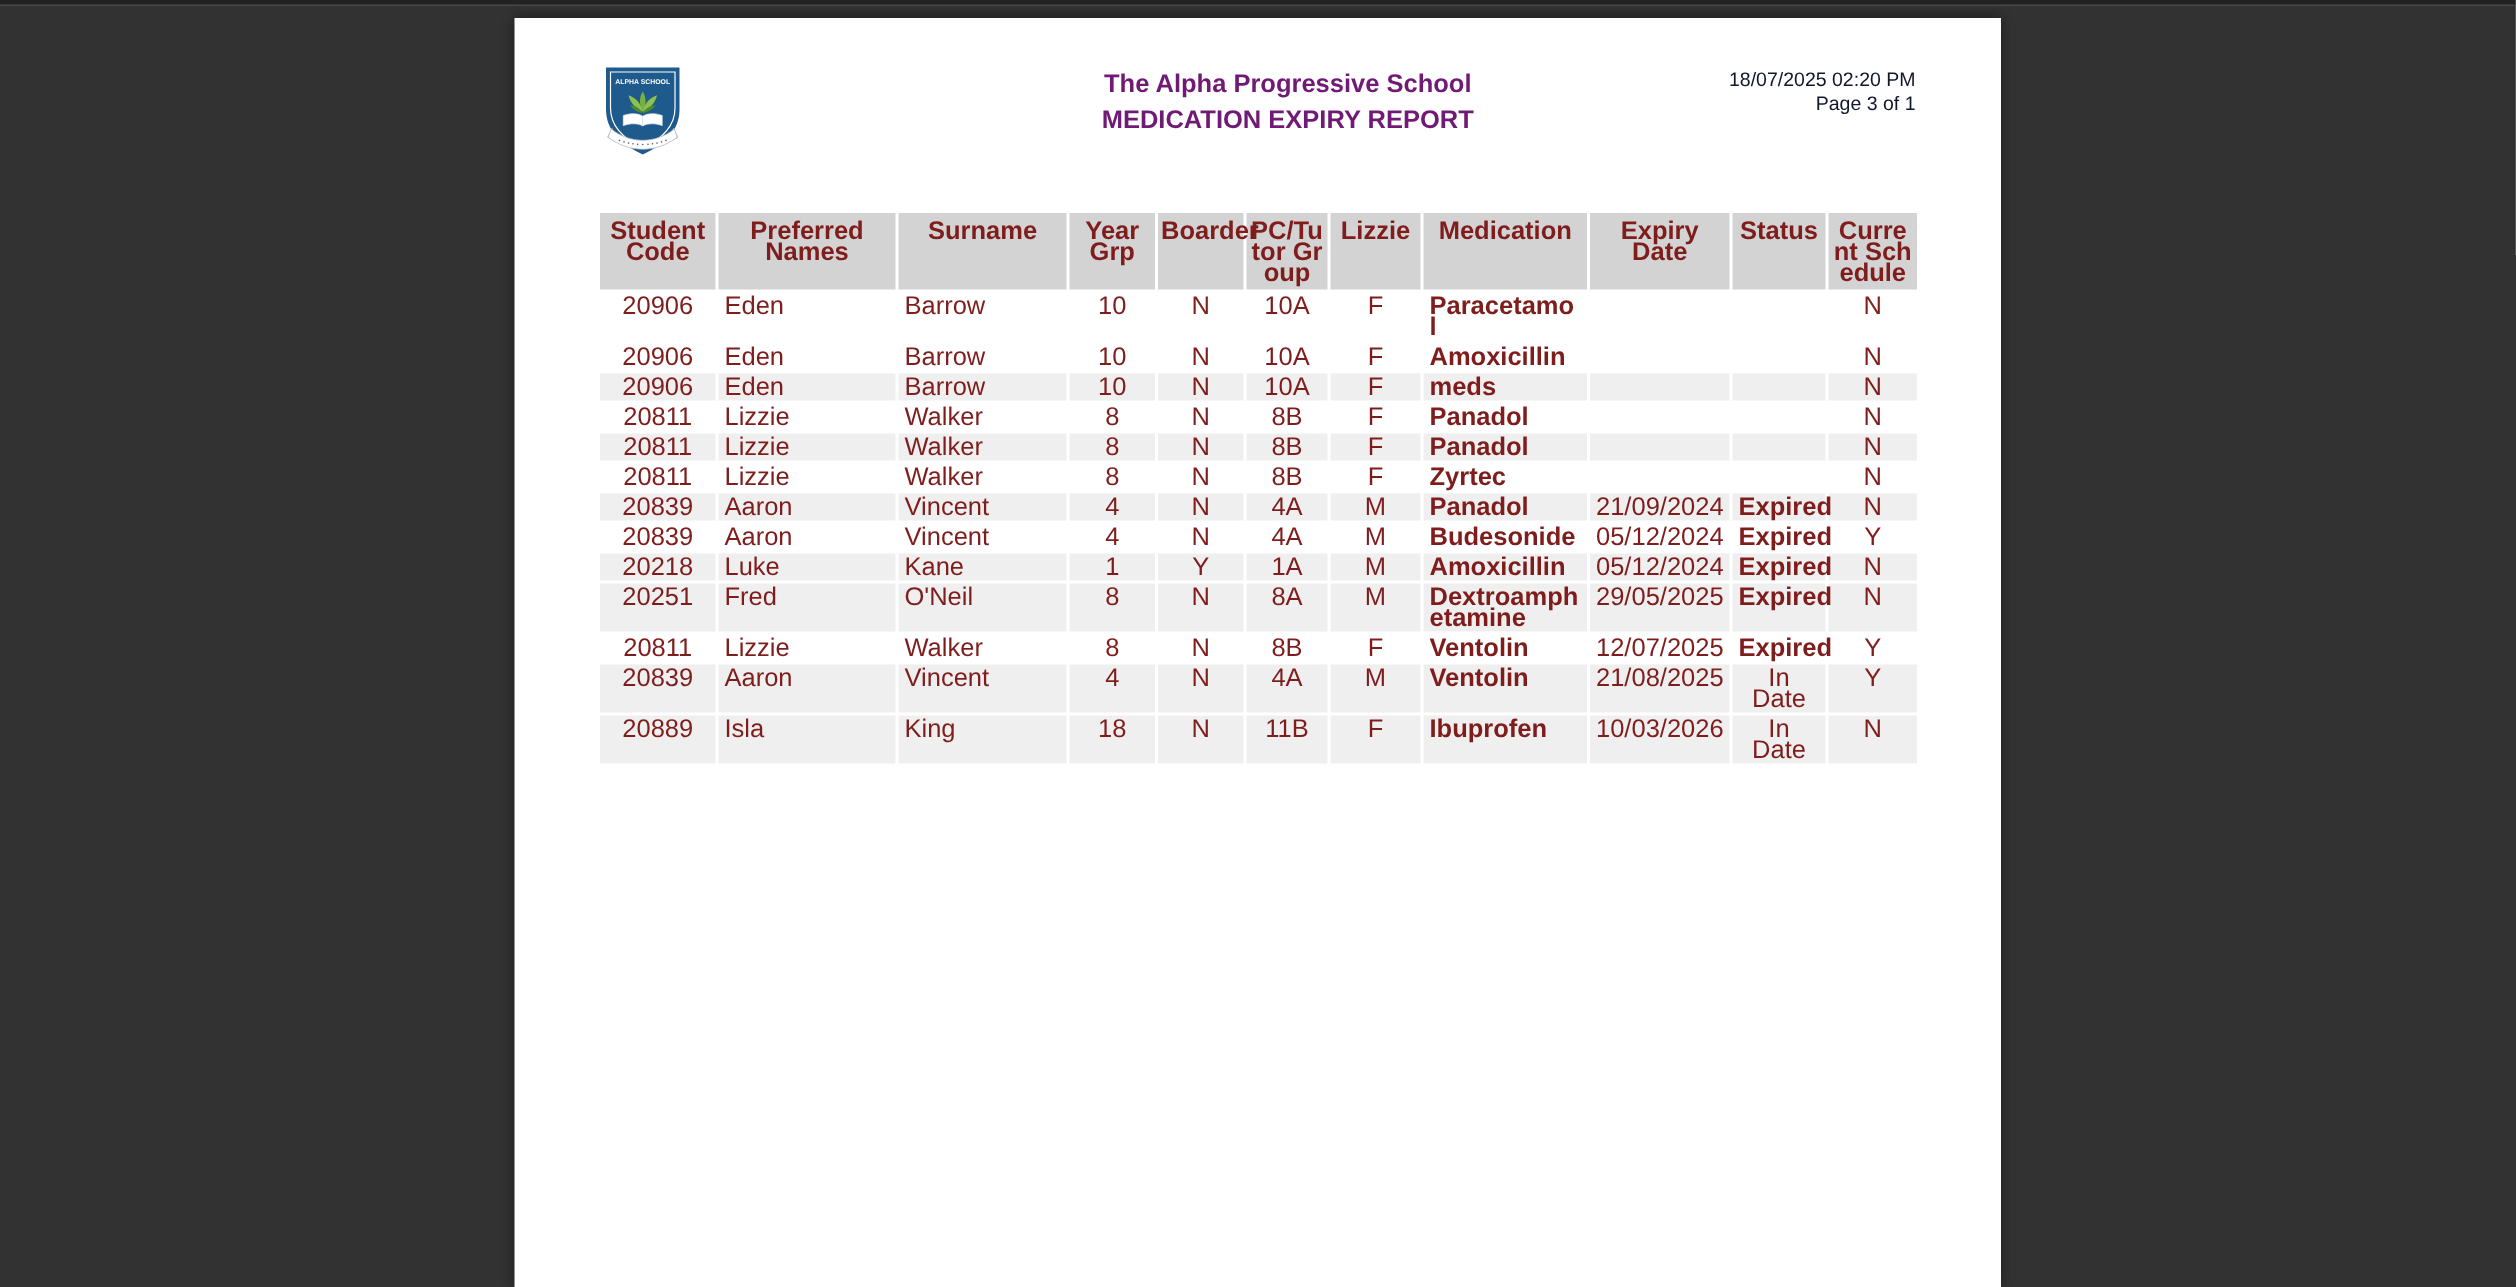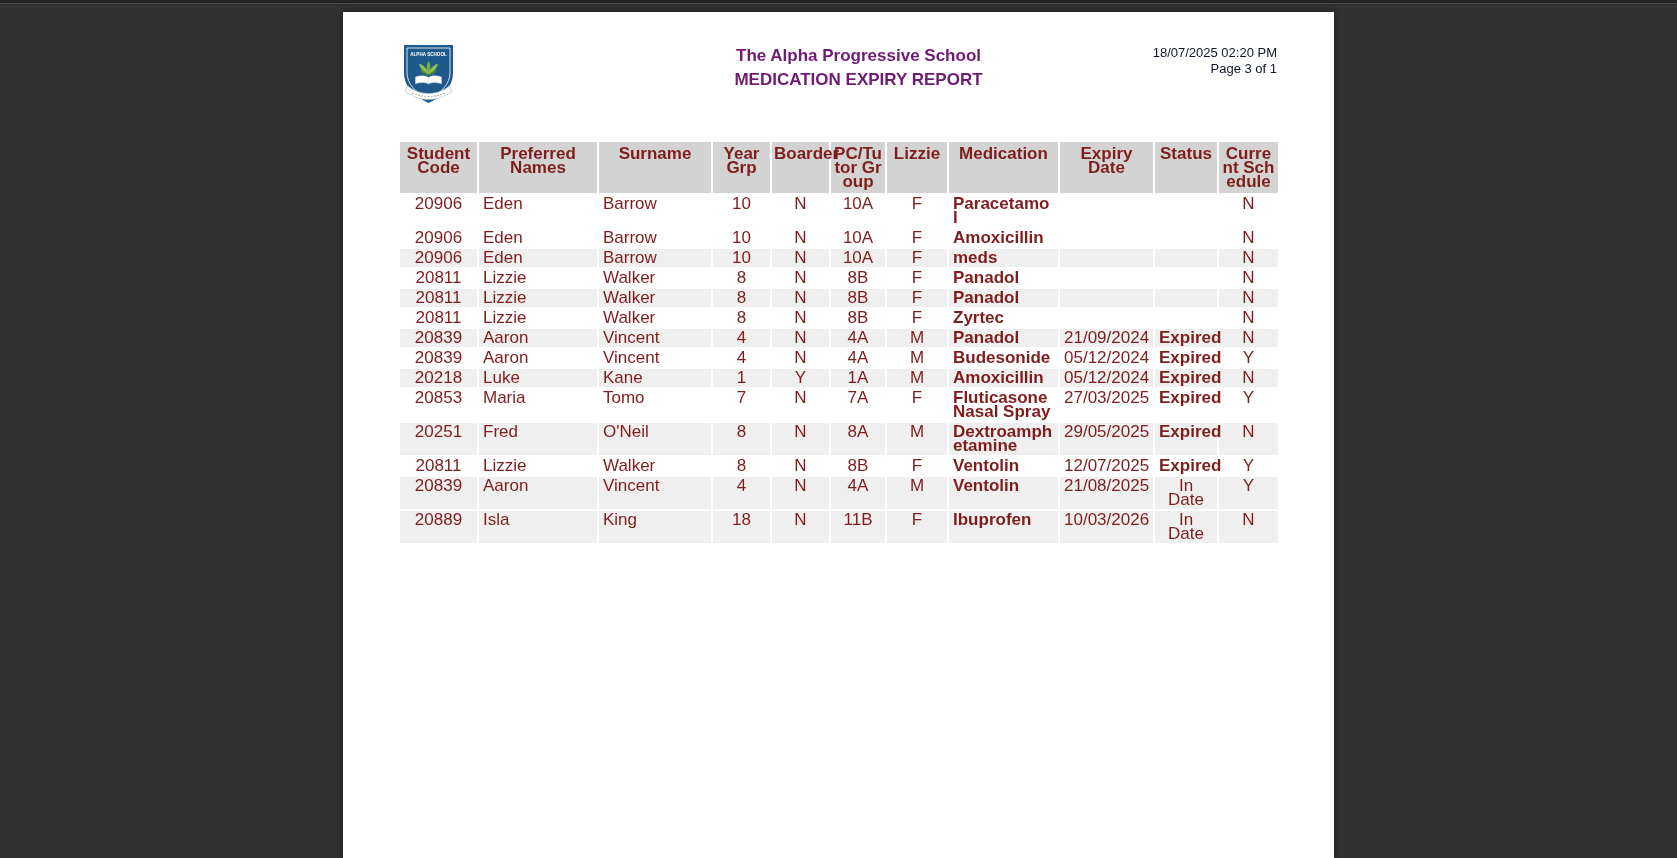--- a/index.html
+++ b/index.html
@@ -297,33 +297,20 @@
         <td>Kane</td>
         <td>1</td>
         <td>Y</td>
         <td>1A</td>
         <td>M</td>
         <td>Amoxicillin</td>
         <td>05/12/2024</td>
         <td class="bold">Expired</td>
         <td>N</td>
       </tr>
-          <tr>
-        <td>20853</td>
-        <td>Maria</td>
-        <td>Tomo</td>
-        <td>7</td>
-        <td>N</td>
-        <td>7A</td>
-        <td>F</td>
-        <td>Fluticasone Nasal Spray</td>
-        <td>27/03/2025</td>
-        <td class="bold">Expired</td>
-        <td>Y</td>
-      </tr>
           <tr class="stripe">
         <td>20251</td>
         <td>Fred</td>
         <td>O'Neil</td>
         <td>8</td>
         <td>N</td>
         <td>8A</td>
         <td>M</td>
         <td>Dextroamphetamine</td>
         <td>29/05/2025</td>

